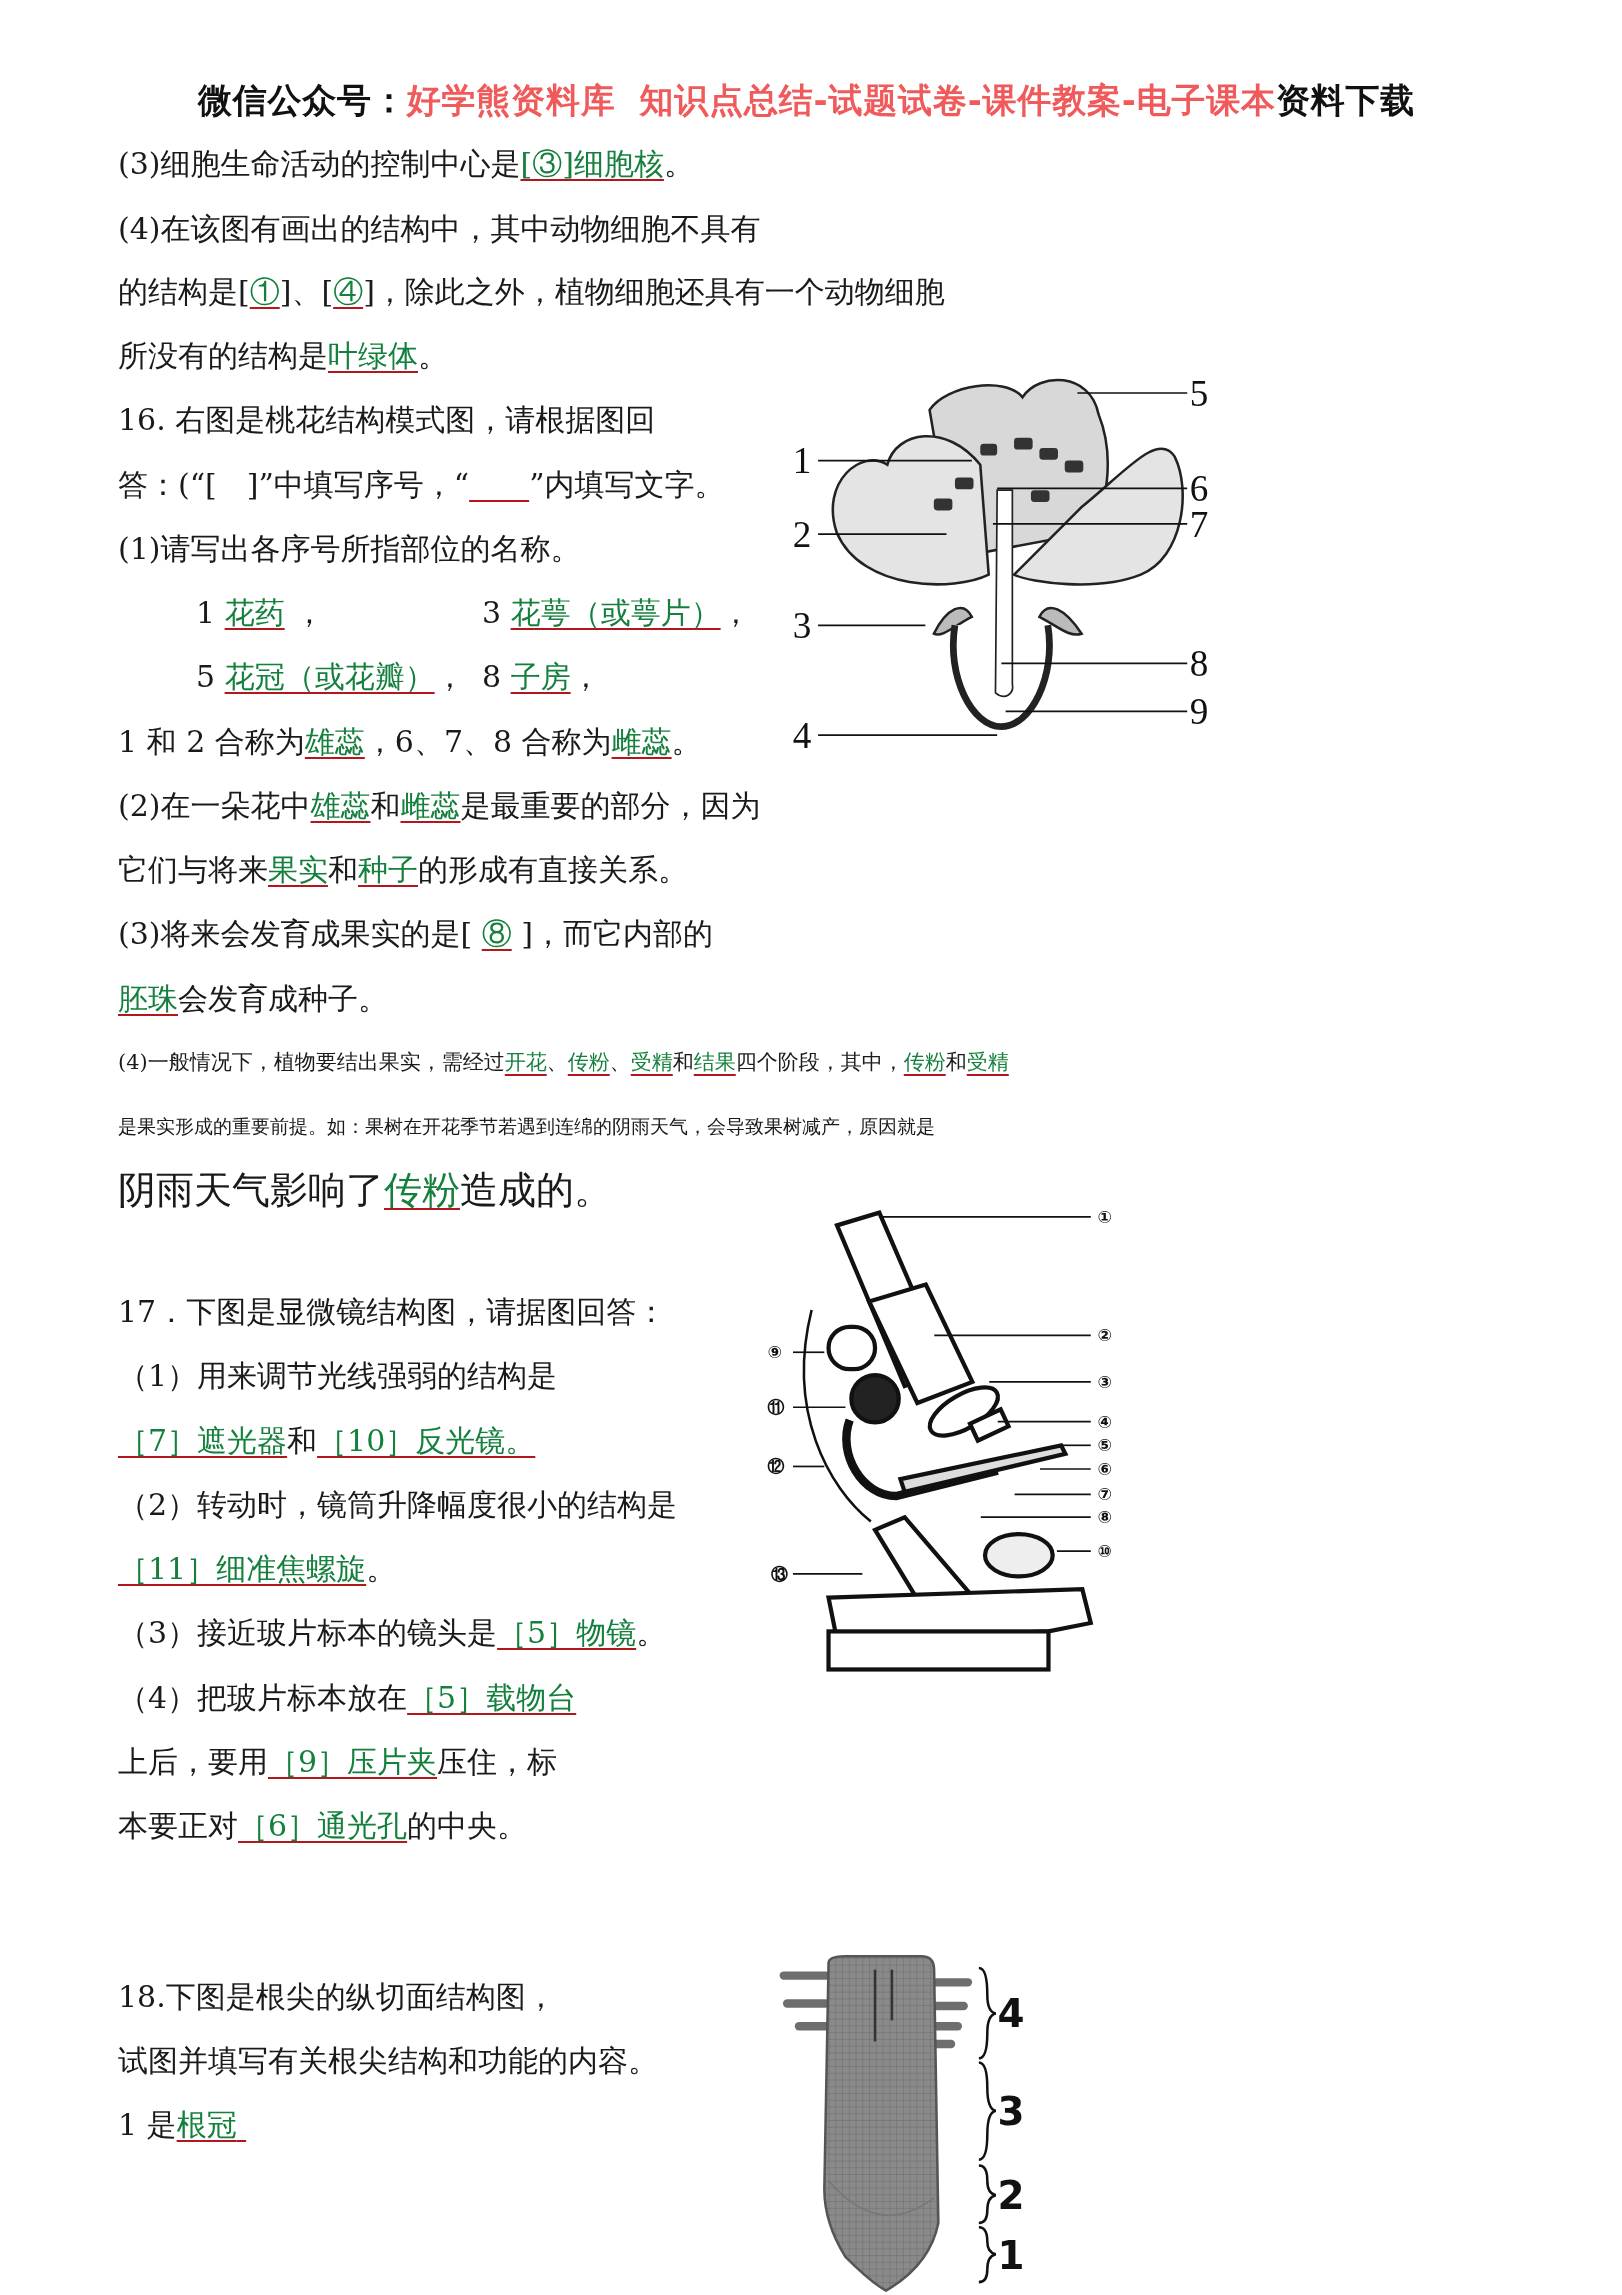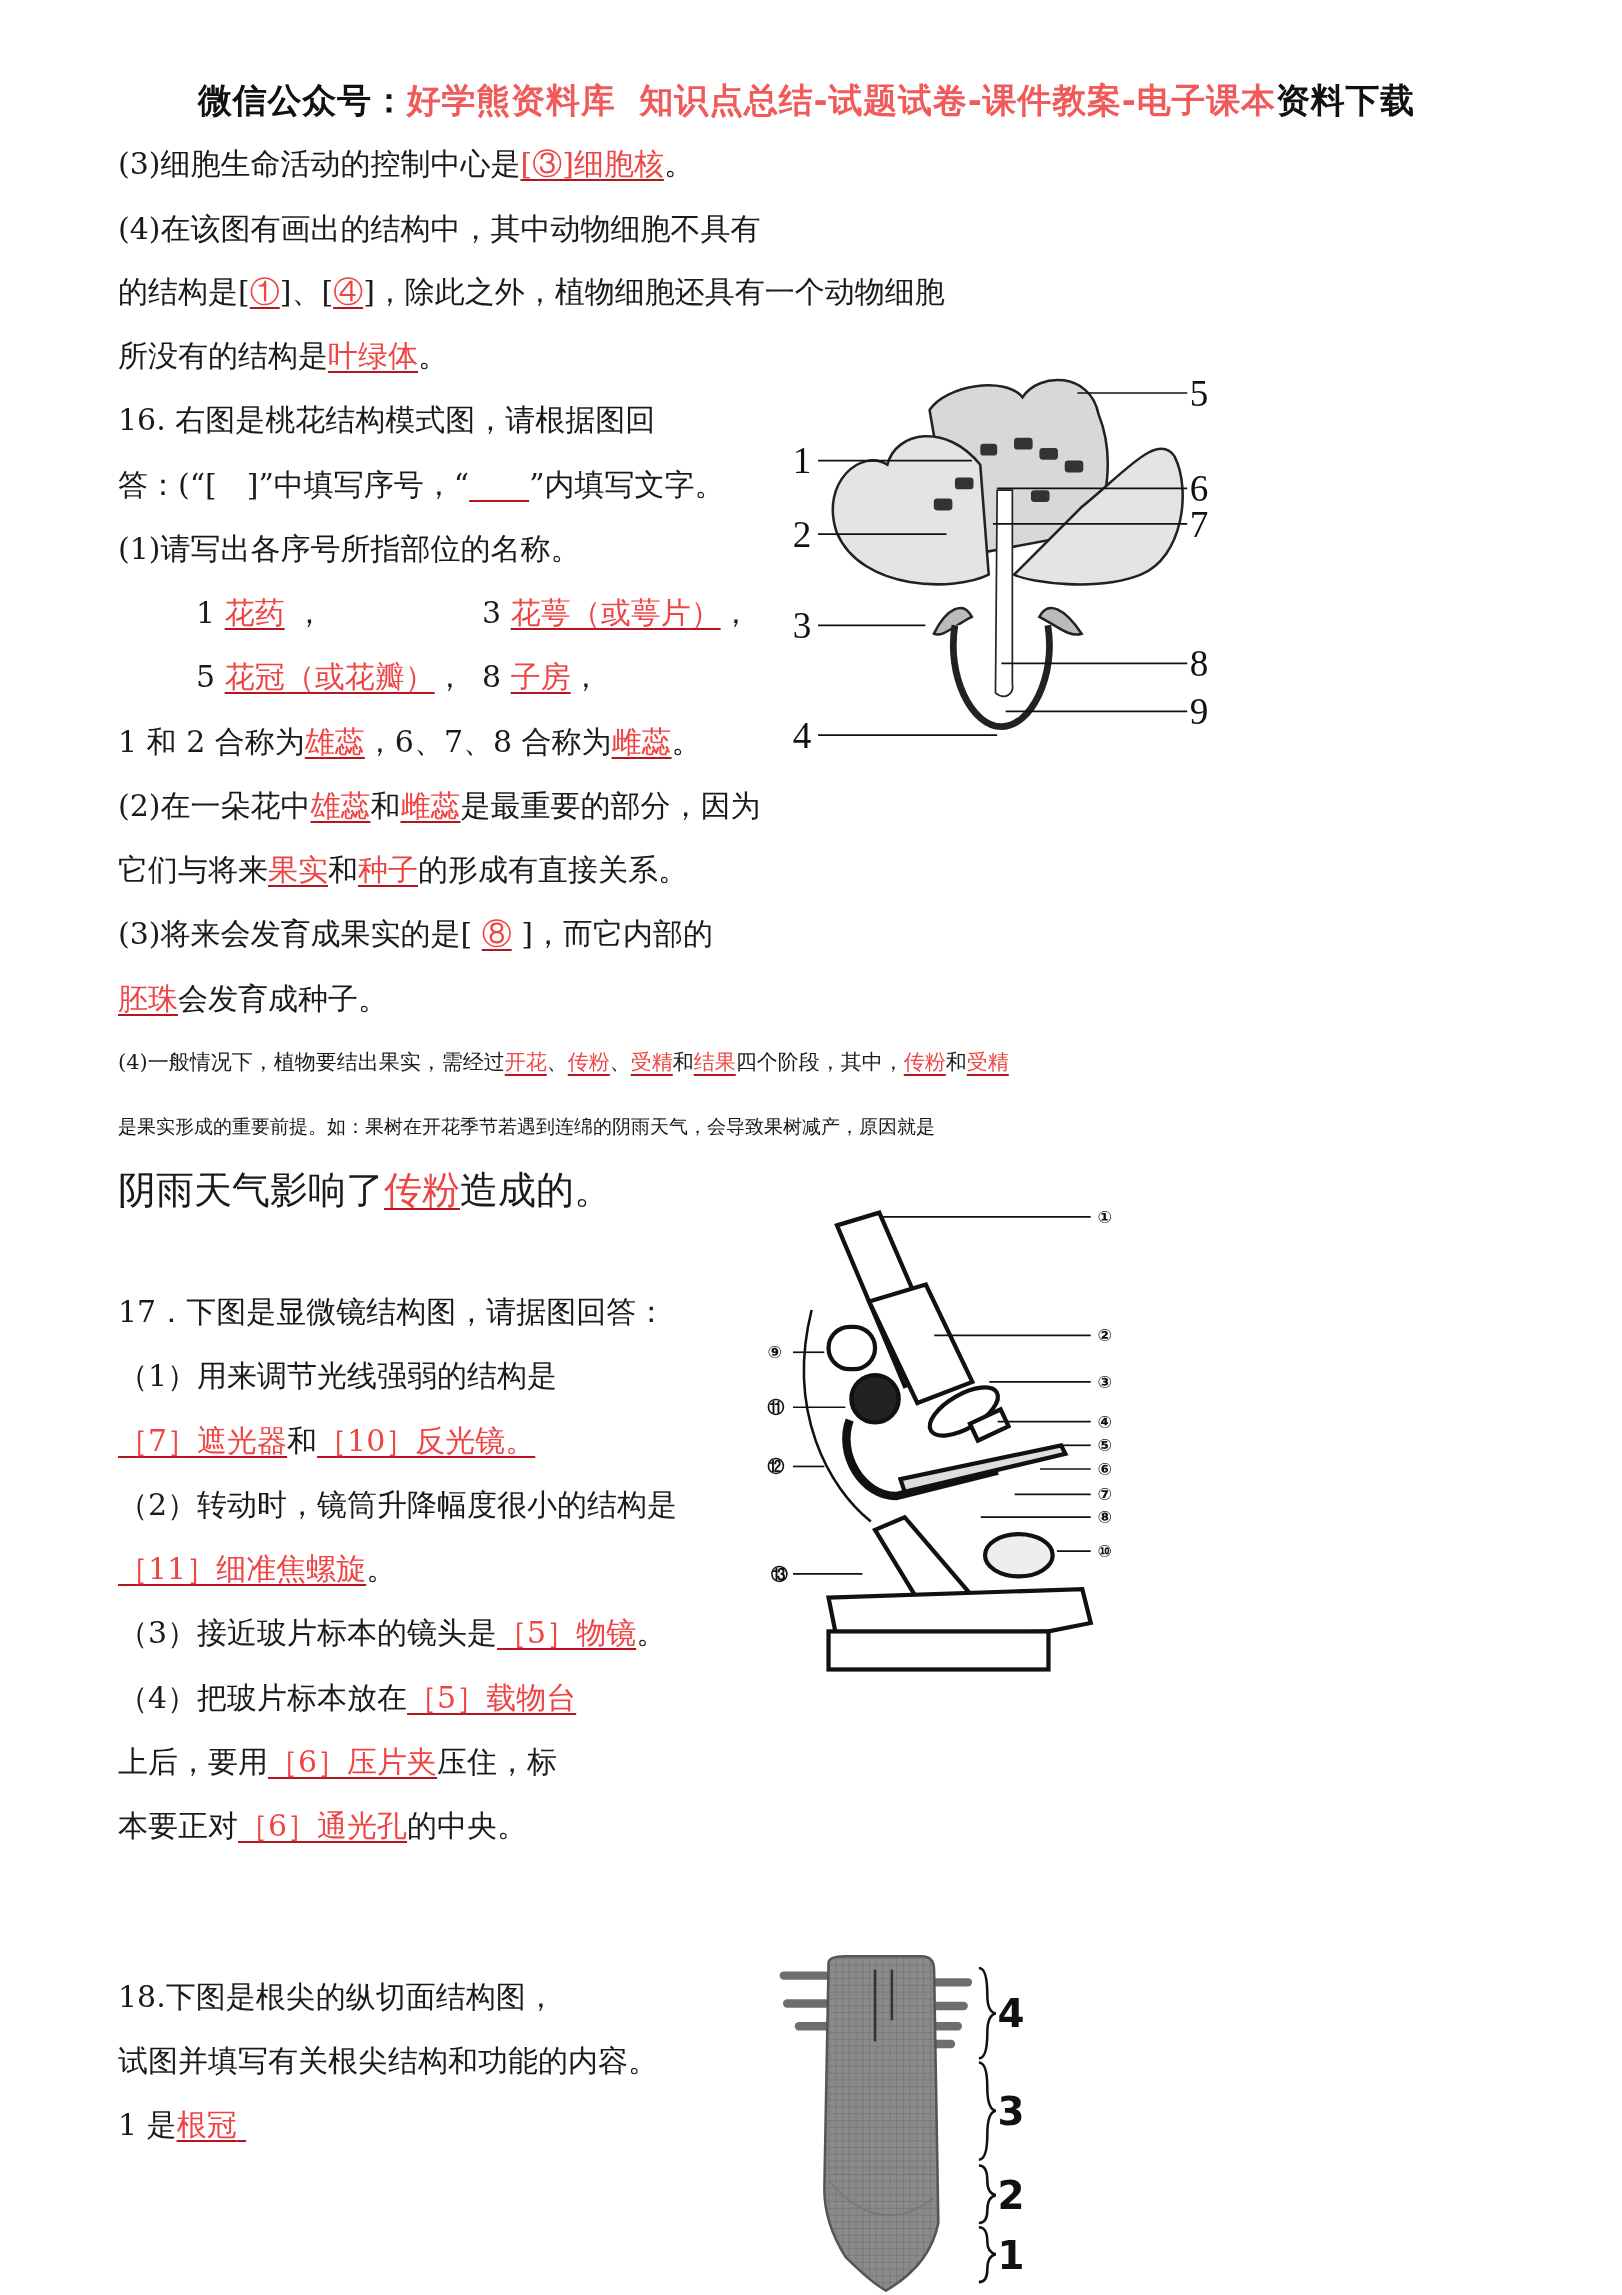--- a/index.html
+++ b/index.html
@@ -4,21 +4,21 @@
 <style>
   html, body { margin: 0; padding: 0; background: #ffffff; }
   body { width: 1623px; height: 2295px; position: relative; overflow: hidden;
          font-family: "DejaVu Serif", "Liberation Serif", serif; color: #1a1a1a; }
   .banner { position: absolute; top: 78px; left: 0; width: 1613px; text-align: center;
             font-family: "DejaVu Sans", "Liberation Sans", sans-serif; font-weight: bold;
             font-size: 34px; letter-spacing: 0.8px; }
   .banner .blk { color: #111; }
   .banner .red { color: #f05a5a; }
   .line { position: absolute; left: 118px; font-size: 30px; line-height: 37px; white-space: nowrap; }
-  .ans { color: #ef4444; text-decoration: underline; text-decoration-color: #b3161c;
+  .ans { color: #15803d; text-decoration: underline; text-decoration-color: #b3161c;
          text-underline-offset: 5px; text-decoration-thickness: 1.7px; }
   .fig { position: absolute; }
   .lbl { font-family: "Liberation Serif", "DejaVu Serif", serif; font-size: 44px; fill: #111; }
   .clbl { font-family: "DejaVu Sans", sans-serif; font-size: 20px; font-weight: bold; fill: #111; }
   .rlbl { font-family: "DejaVu Sans", "Liberation Sans", sans-serif; font-size: 46px; font-weight: bold; fill: #111; }
 </style>
 </head>
 <body>
 
 <div class="banner">
@@ -122,21 +122,21 @@
 <div class="line" style="top:1550px">
   <span class="ans">［11］细准焦螺旋</span><span>。</span>
 </div>
 <div class="line" style="top:1614px">
   <span>（3）接近玻片标本的镜头是</span><span class="ans">［5］物镜</span><span>。</span>
 </div>
 <div class="line" style="top:1679px">
   <span>（4）把玻片标本放在</span><span class="ans">［5］载物台</span>
 </div>
 <div class="line" style="top:1743px">
-  <span>上后，要用</span><span class="ans">［6］压片夹</span><span>压住，标</span>
+  <span>上后，要用</span><span class="ans">［9］压片夹</span><span>压住，标</span>
 </div>
 <div class="line" style="top:1807px">
   <span>本要正对</span><span class="ans">［6］通光孔</span><span>的中央。</span>
 </div>
 
 <svg class="fig" style="left:727px; top:1200px" width="423" height="516" viewBox="0 0 500 610">
   <g stroke="#111" stroke-width="5" fill="#fff">
     <path d="M130 30 L180 15 L260 200 L210 220 Z"></path>
     <path d="M168 120 L235 100 L290 215 L225 240 Z"></path>
     <rect x="120" y="150" width="55" height="50" rx="25"></rect>

